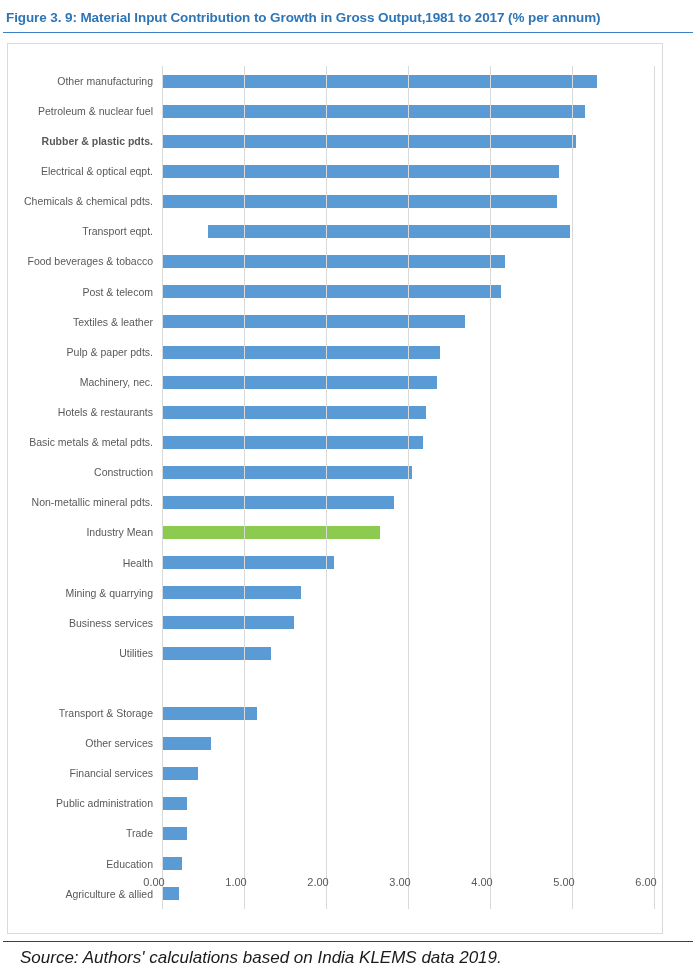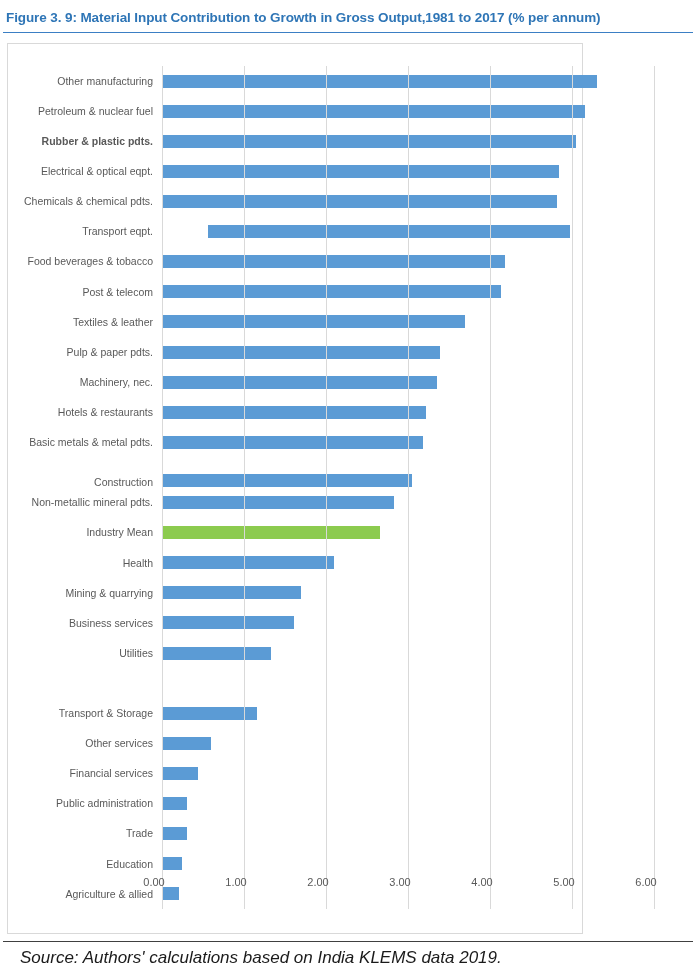--- a/index.html
+++ b/index.html
@@ -35,21 +35,21 @@
     width: 690px;
     height: 1px;
     background: #3b7fc4;
   }
 
   
   .chart-frame {
     position: absolute;
     left: 7px;
     top: 43px;
-    width: 576px;
+    width: 656px;
     height: 891px;
     border: 1px solid #d9d9d9;
     box-sizing: border-box;
     background: #ffffff;
   }
 
   .plot {
     position: absolute;
     left: 154px;      
     top: 22px;
@@ -194,21 +194,21 @@
           <div class="bar" title="Machinery, nec.: 3.35" style="width: 274.7px;"></div>
         </div>
         <div class="row" style="top: 331.179px; height: 30.1071px;">
           <div class="cat-label">Hotels &amp; restaurants</div>
           <div class="bar" title="Hotels &amp; restaurants: 3.22" style="width: 264.04px;"></div>
         </div>
         <div class="row" style="top: 361.286px; height: 30.1071px;">
           <div class="cat-label">Basic metals &amp; metal pdts.</div>
           <div class="bar" title="Basic metals &amp; metal pdts.: 3.18" style="width: 260.76px;"></div>
         </div>
-        <div class="row" style="top: 391.393px; height: 30.1071px; align-items: flex-end;">
+        <div class="row" style="top: 391.393px; height: 30.1071px;">
           <div class="cat-label">Construction</div>
           <div class="bar" title="Construction: 3.05" style="width: 250.1px;"></div>
         </div>
         <div class="row" style="top: 421.5px; height: 30.1071px;">
           <div class="cat-label">Non-metallic mineral pdts.</div>
           <div class="bar" title="Non-metallic mineral pdts.: 2.83" style="width: 232.06px;"></div>
         </div>
         <div class="row" style="top: 451.607px; height: 30.1071px;">
           <div class="cat-label">Industry Mean</div>
           <div class="bar highlight" title="Industry Mean: 2.66" style="width: 218.12px;"></div>

